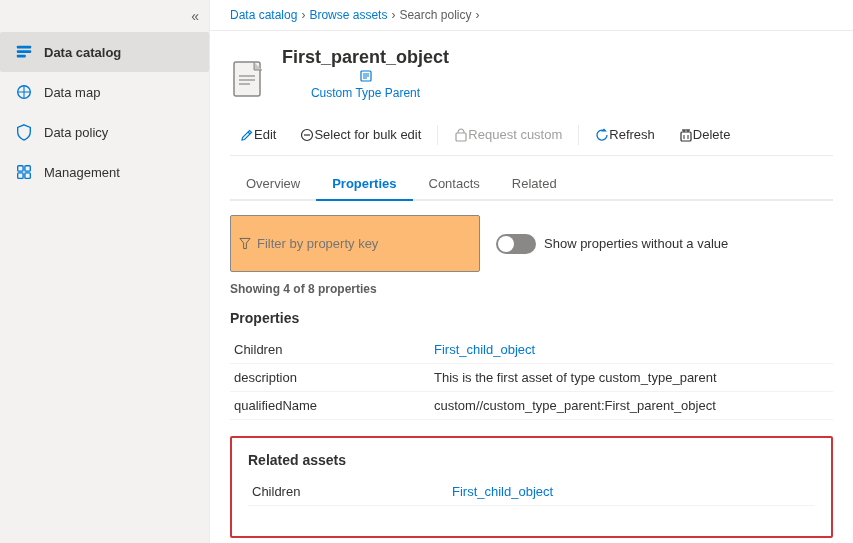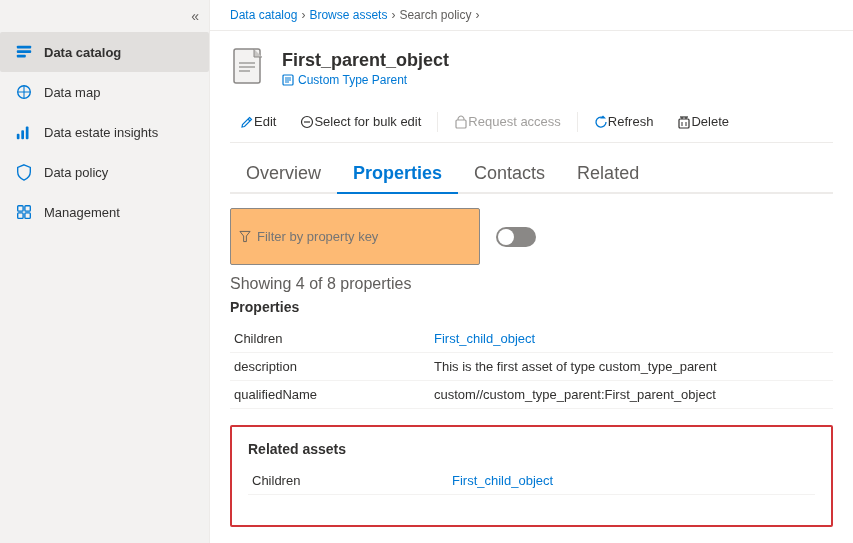--- a/index.html
+++ b/index.html
@@ -99,20 +99,21 @@
       color: #323130;
     }
     .asset-type {
       display: flex;
       align-items: center;
       gap: 4px;
       color: #0078d4;
       font-size: 12px;
       margin-top: 2px;
       cursor: pointer;
+      flex-direction: column;
     }
 
     
     .toolbar {
       display: flex;
       align-items: center;
       gap: 4px;
       padding: 8px 0;
       border-bottom: 1px solid #edebe9;
       margin-bottom: 12px;
@@ -140,21 +141,21 @@
     .tabs {
       display: flex;
       gap: 0;
       border-bottom: 2px solid #edebe9;
       margin-bottom: 14px;
     }
     .tab {
       padding: 8px 16px;
       cursor: pointer;
       color: #605e5c;
-      font-size: 18px;
+      font-size: 13px;
       border-bottom: 2px solid transparent;
       margin-bottom: -2px;
     }
     .tab.active {
       color: #0078d4;
       border-bottom: 2px solid #0078d4;
       font-weight: 600;
     }
 
     
@@ -200,23 +201,24 @@
       width: 16px;
       height: 16px;
       background: #fff;
       border-radius: 50%;
       position: absolute;
       top: 2px;
       left: 2px;
       transition: left 0.2s;
     }
     .showing-text {
-      font-size: 16px;
+      font-size: 12px;
       color: #605e5c;
-      margin-bottom: 6px;
+      margin-bottom: 14px;
+      font-weight: bold;
     }
 
     
     .section-title {
       font-size: 14px;
       font-weight: 600;
       color: #323130;
       margin-bottom: 10px;
     }
     .properties-table {
@@ -273,30 +275,20 @@
     <span class="sidebar-icon">
       <svg viewBox="0 0 20 20" fill="#0078d4">
           <circle cx="10" cy="10" r="7" fill="none" stroke="#0078d4" stroke-width="1.5"></circle>
           <path d="M10 3 L10 17M3 10 L17 10" stroke="#0078d4" stroke-width="1.2"></path>
         </svg>
     </span>
     <span>Data map</span>
   </div>
 
 
-  <div class="sidebar-item">
-    <span class="sidebar-icon">
-      <svg viewBox="0 0 20 20" fill="#0078d4">
-          <rect x="2" y="12" width="3" height="6" rx="1"></rect>
-          <rect x="7" y="8" width="3" height="10" rx="1"></rect>
-          <rect x="12" y="4" width="3" height="14" rx="1"></rect>
-        </svg>
-    </span>
-    <span>Data estate insights</span>
-  </div>
 
   <div class="sidebar-item">
     <span class="sidebar-icon">
       <svg viewBox="0 0 20 20" fill="none" stroke="#0078d4" stroke-width="1.5">
           <path d="M10 2 L17 5 L17 10 C17 14 13.5 17.5 10 19 C6.5 17.5 3 14 3 10 L3 5 Z"></path>
         </svg>
     </span>
     <span>Data policy</span>
   </div>
 
@@ -364,21 +356,21 @@
             <line x1="4" y1="7" x2="10" y2="7" stroke="#323130" stroke-width="1.2"></line>
           </svg>
         <span>Select for bulk edit</span>
       </button>
       <div class="toolbar-sep"></div>
       <button class="toolbar-btn disabled">
         <svg width="14" height="14" viewBox="0 0 14 14" fill="none">
             <rect x="2" y="5" width="10" height="8" rx="1" stroke="#a19f9d" stroke-width="1.2"></rect>
             <path d="M4 5 V4 C4 2.3 6 1 7 1 C8 1 10 2.3 10 4 V5" stroke="#a19f9d" stroke-width="1.2"></path>
           </svg>
-        <span>Request access</span>
+        <span>Request custom</span>
       </button>
       <div class="toolbar-sep"></div>
       <button class="toolbar-btn">
         <svg width="14" height="14" viewBox="0 0 14 14" fill="none">
             <path d="M12 7 A5 5 0 1 1 9 2.5" stroke="#0078d4" stroke-width="1.3" fill="none"></path>
             <polygon points="9,0.5 12,3.5 6,3.5" fill="#0078d4"></polygon>
           </svg>
         <span>Refresh</span>
       </button>
       <button class="toolbar-btn">
@@ -403,20 +395,21 @@
 
     <div class="filter-bar">
       <div class="filter-input-wrap">
         <svg width="13" height="13" viewBox="0 0 13 13" fill="none">
             <polygon points="1,1 12,1 8,6 8,12 5,12 5,6" stroke="#605e5c" stroke-width="1" fill="none"></polygon>
           </svg>
         <input type="text" placeholder="Filter by property key" style="">
       </div>
       <div class="toggle-wrap">
         <div class="toggle"></div>
+        <span>Show properties without a value</span>
       </div>
     </div>
 
     <div class="showing-text">Showing 4 of 8 properties</div>
 
     <div class="section-title">Properties</div>
     <table class="properties-table">
       <tbody>
         <tr>
           <td class="prop-key">Children</td>

